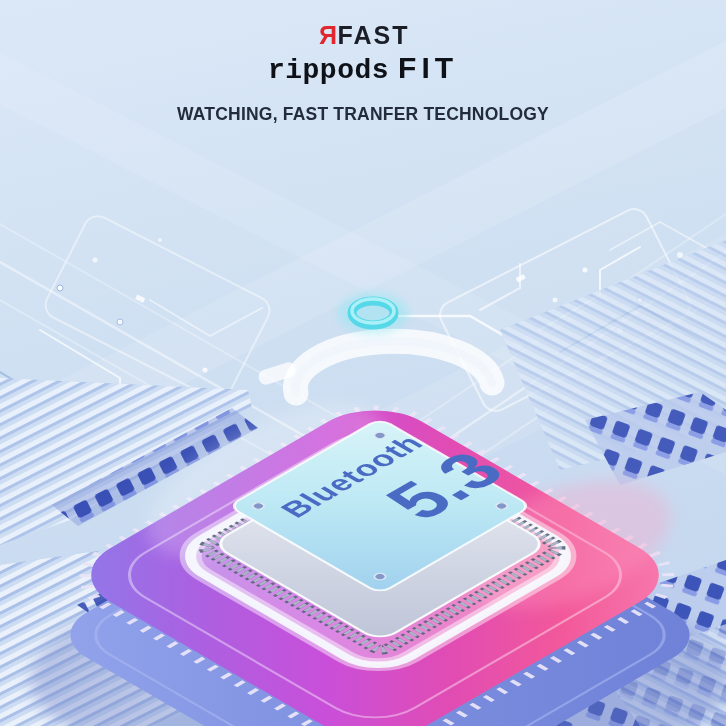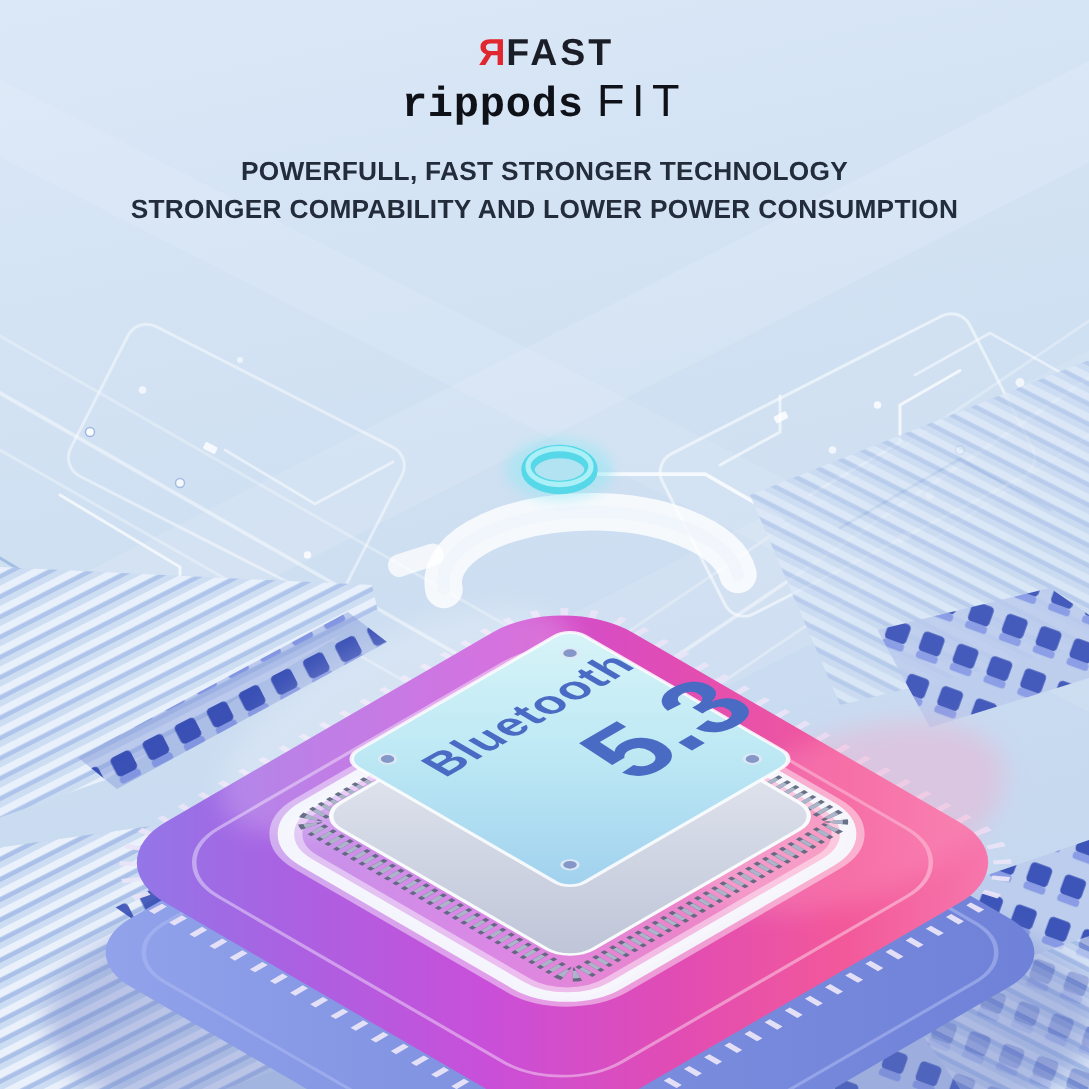--- a/index.html
+++ b/index.html
@@ -7,21 +7,21 @@
     position:relative;width:726px;height:726px;overflow:hidden;
     background:linear-gradient(168deg,#dbe8f7 0%,#cfe0f2 42%,#c2d5ee 100%);
     font-family:"Liberation Sans",sans-serif;
   }
   .art{position:absolute;left:0;top:0;width:726px;height:726px;}
   .copy{position:absolute;top:22px;left:0;right:0;text-align:center;color:#14161a;}
   .brand-line1{font-size:25px;font-weight:800;letter-spacing:2px;color:#1c1e27;line-height:1.1;}
   .brand-r{color:#e02730;display:inline-block;transform:scaleX(-1);margin-right:1px;}
   .brand-line2{margin-top:1px;font-size:28px;color:#0e1118;line-height:1.15;}
   .brand-sub{font-weight:700;letter-spacing:.5px;font-family:Liberation Mono, monospace;}
-  .brand-fit{font-weight:400;letter-spacing:5px;margin-left:9px;font-size:30px;}
+  .brand-fit{font-weight:700;letter-spacing:5px;margin-left:9px;font-size:30px;}
   .headline{margin:20px 0 0;font-size:37px;line-height:1.3;font-weight:800;color:#131417;
     letter-spacing:0; -webkit-text-stroke:1.7px #131417;}
   .headline span{display:block;}
   .subhead{margin:15px 0 0;font-size:17.5px;line-height:1.45;font-weight:700;color:#232c3a;letter-spacing:.2px;}
   .subhead span{display:block;}
 </style>
 </head>
 <body>
 
 <div class="canvas">
@@ -202,18 +202,17 @@
       <ellipse cx="373" cy="311" rx="21" ry="12" fill="none" stroke="#b5f2f8" stroke-width="3.5" opacity=".9"></ellipse>
     </g>
   </svg>
 
   <header class="copy">
     <div class="brand">
       <div class="brand-line1"><span class="brand-r">R</span><span>FAST</span></div>
       <div class="brand-line2"><span class="brand-sub">rippods</span><span class="brand-fit">FIT</span></div>
     </div>
     <p class="subhead">
-      <span>POWERFULL, FAST STRONGER TECHNOLOGY</span>
-      <span>STRONGER COMPABILITY AND LOWER POWER CONSUMPTION</span>
+      <span>WATCHING, FAST TRANFER TECHNOLOGY</span>
     </p>
   </header>
 
 </div>
 
 </body></html>

